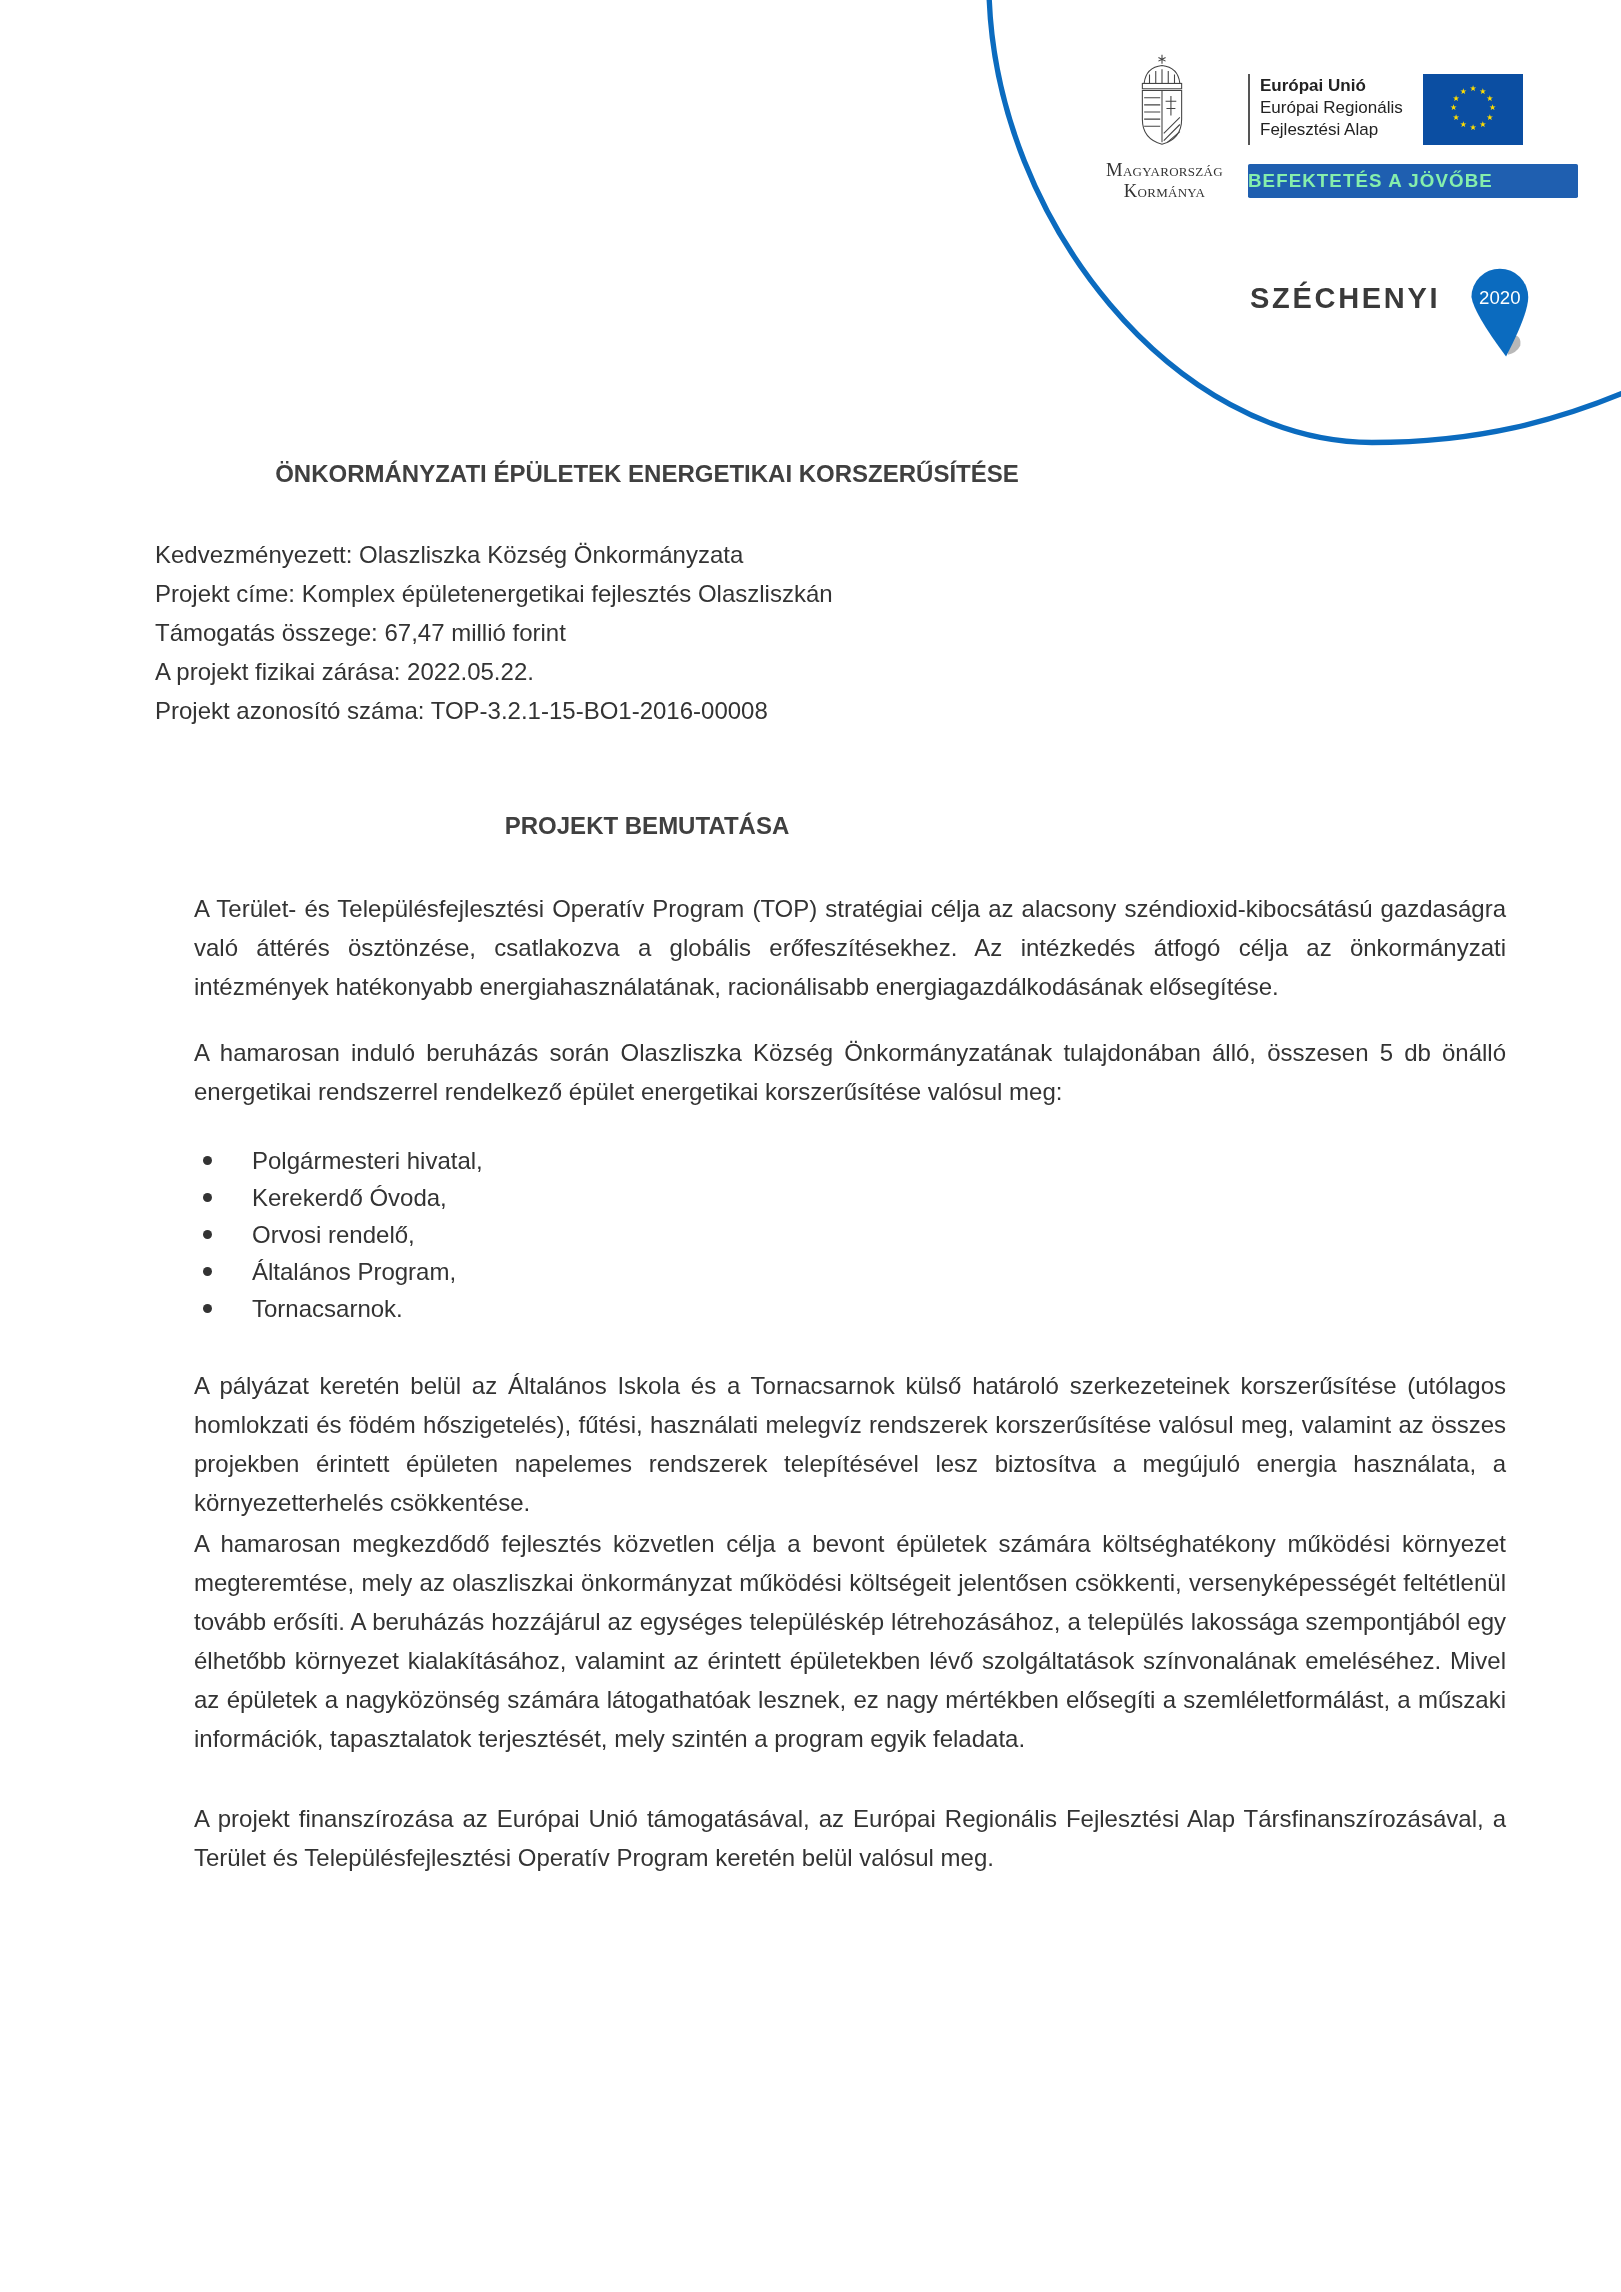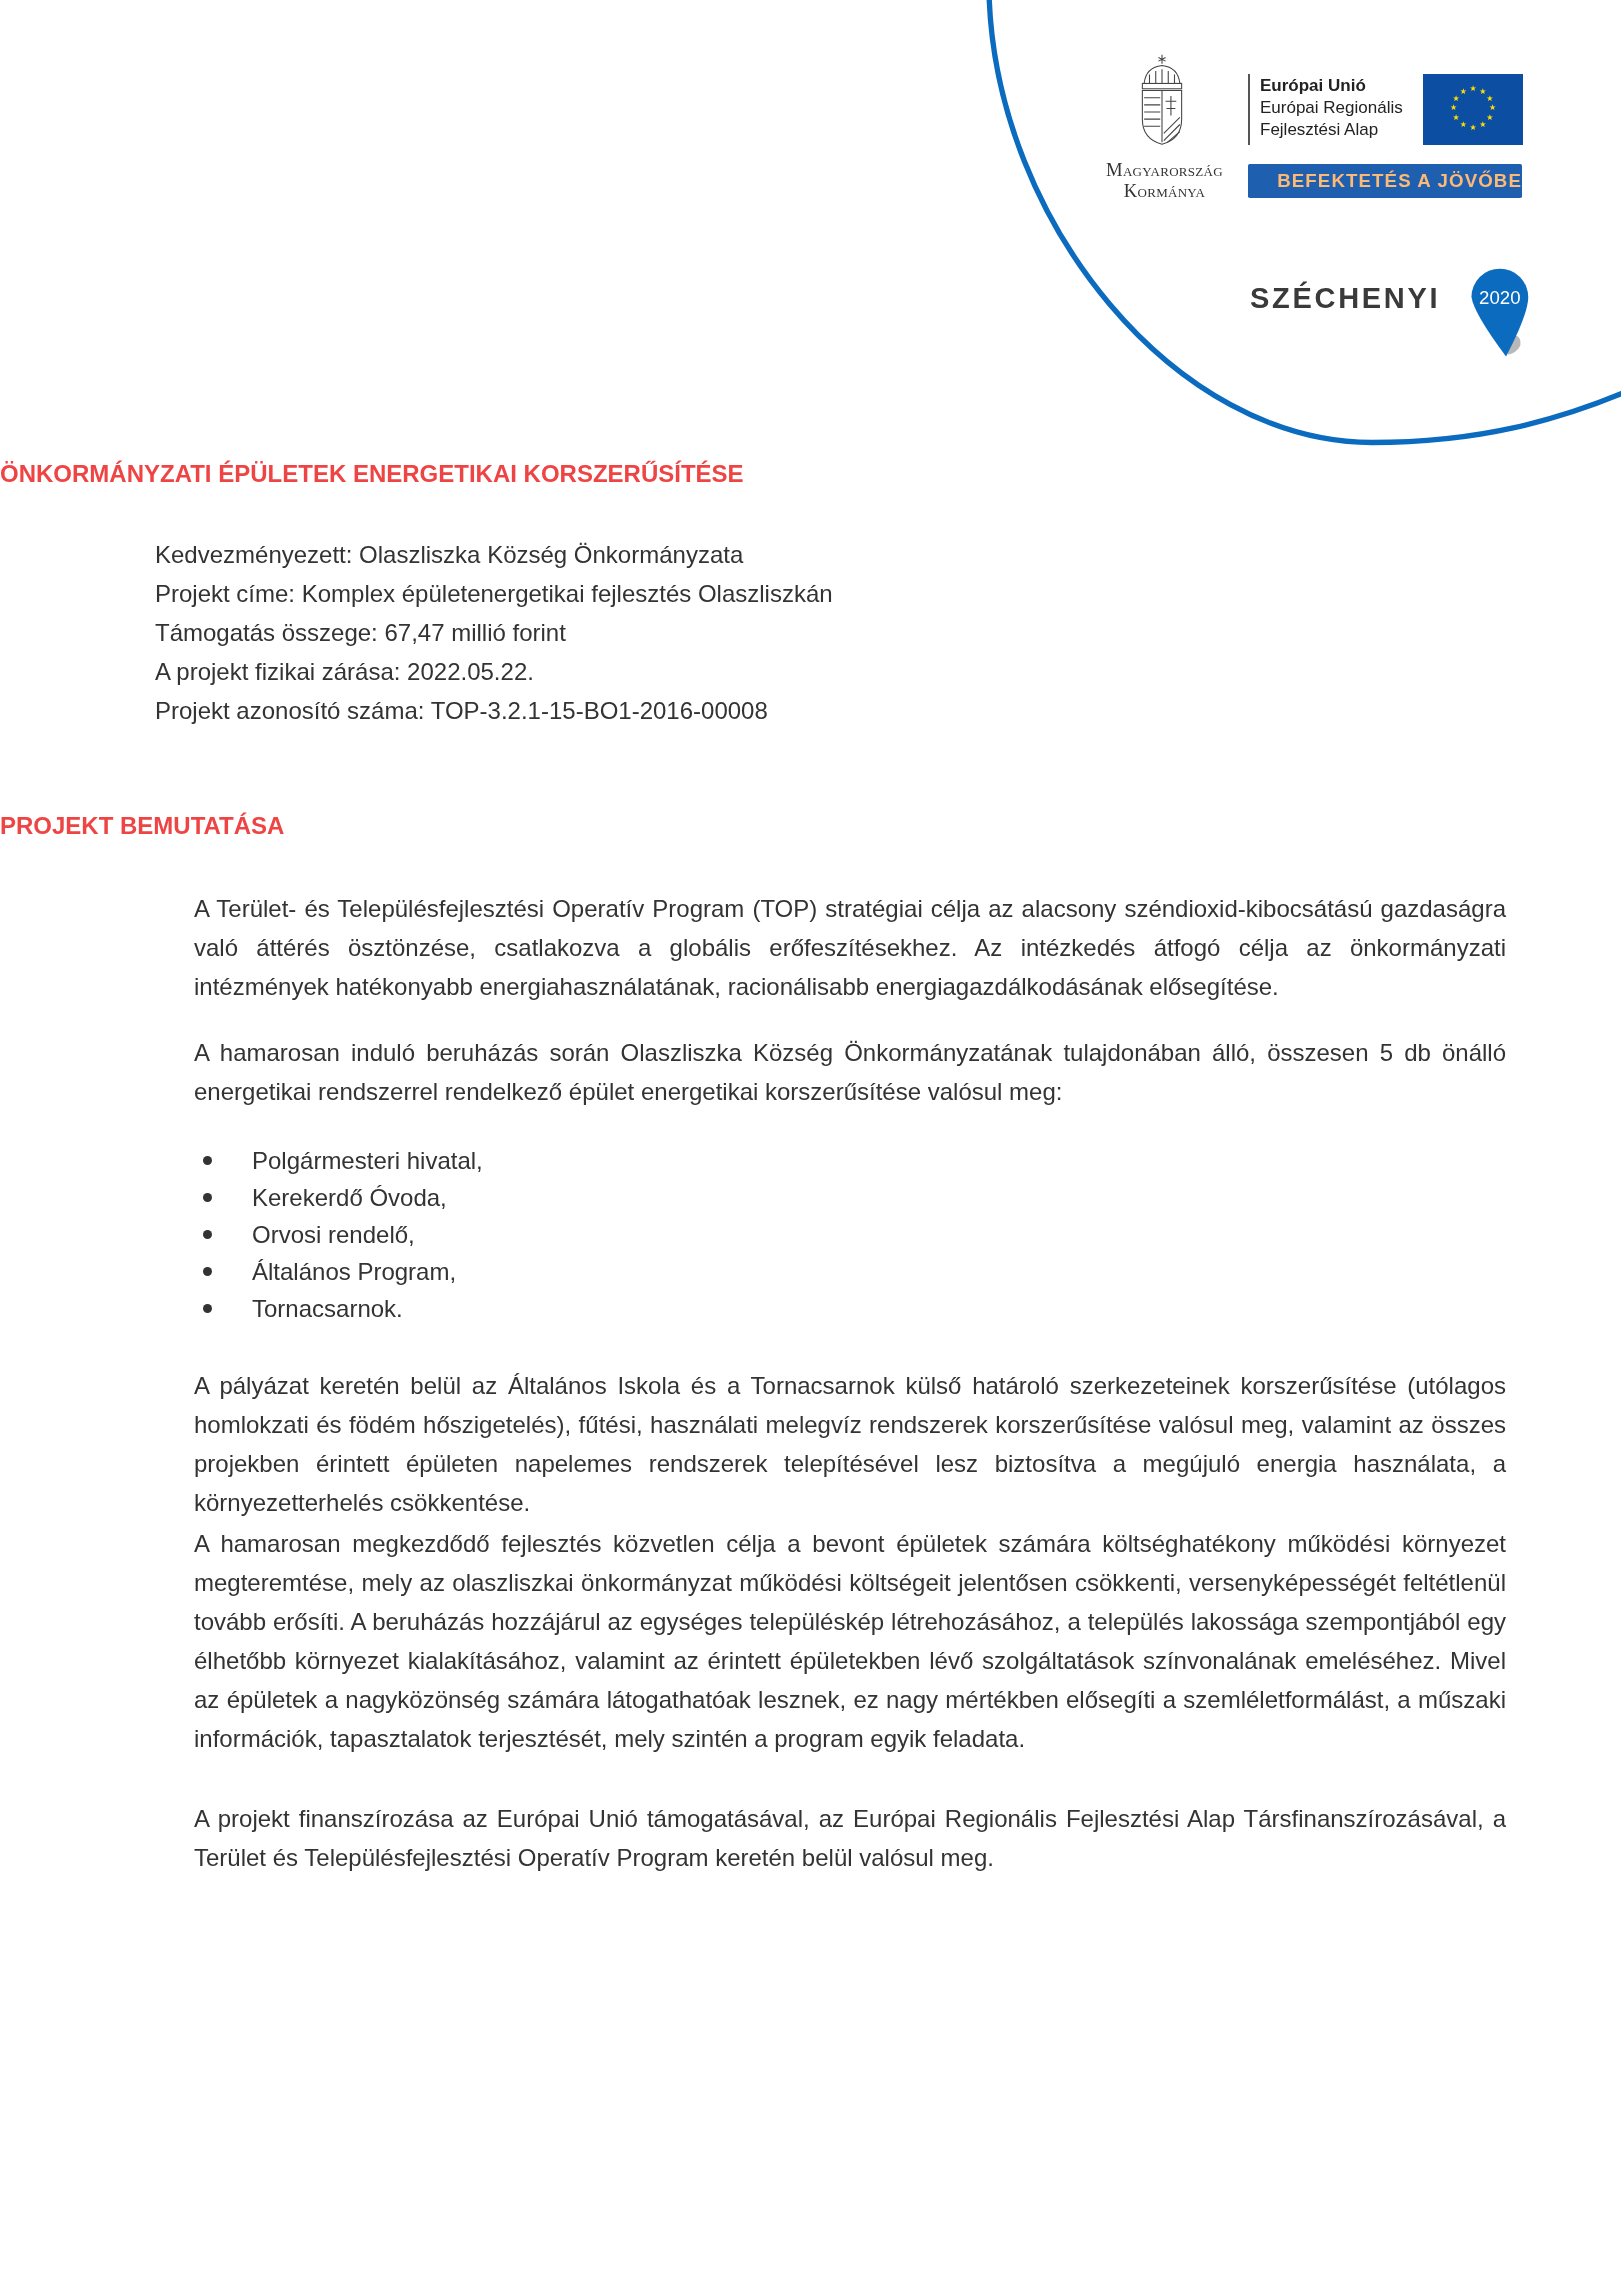--- a/index.html
+++ b/index.html
@@ -11,30 +11,30 @@
   .coat { position:absolute; left:1137px; top:53px; width:50px; height:93px; }
   .gov-name { position:absolute; left:1089px; top:160px; width:151px; text-align:center;
               font-family:"Liberation Serif", serif; font-size:18.7px; line-height:20.5px;
               color:#333; letter-spacing:0.3px; font-variant:small-caps; }
   .gov-name span { display:block; }
   .divider { position:absolute; left:1248px; top:74px; width:1.8px; height:71px; background:#555; }
   .eu-text { position:absolute; left:1260px; top:75px; font-size:17px; line-height:22px; color:#222; }
   .eu-text .t1 { font-weight:bold; }
   .eu-flag { position:absolute; left:1423px; top:74px; width:100px; height:71px; background:#0b4ea2; }
   .eu-flag svg { width:100%; height:100%; }
-  .banner { position:absolute; left:1248px; top:164px; width:274px; height:34px; background:#1f5fb0;
-            border-radius:1.8px; color:#fdba74; font-weight:bold; font-size:18.7px; line-height:34px;
-            text-align:right; letter-spacing:1.1px; }
+  .banner { position:absolute; left:1248px; top:164px; width:330px; height:34px; background:#1f5fb0;
+            border-radius:1.8px; color:#86efac; font-weight:bold; font-size:18.7px; line-height:34px;
+            text-align:left; letter-spacing:1.1px; }
   .szechenyi { position:absolute; left:1250px; top:280px; font-weight:bold; font-size:29px;
                letter-spacing:2.7px; color:#3a3a3a; line-height:36px; }
   .pin { position:absolute; left:1467px; top:264px; width:71px; height:98px; }
 
   
-  .title { position:absolute; left:0; width:1294px; text-align:left; font-weight:bold;
-           font-size:24px; line-height:30px; color:#ef4444; }
+  .title { position:absolute; left:0; width:1294px; text-align:center; font-weight:bold;
+           font-size:24px; line-height:30px; color:#404040; }
   .info { position:absolute; left:155px; top:535px; font-size:24px; line-height:39px; }
   .info div { white-space:nowrap; }
   .para { position:absolute; left:155px; width:1312px; font-size:24px; line-height:39px;
           text-align:justify;margin-left:39px; }
   .bullets { position:absolute; left:155px; top:1142px; margin:0; padding:0; list-style:none;
              font-size:24px; line-height:37px; }
   .bullets li { position:relative; padding-left:97px; }
   .bullets li .dot { position:absolute; left:48px; top:14.3px; width:9px; height:9px;
                      border-radius:50%; background:#333; }
 </style>

